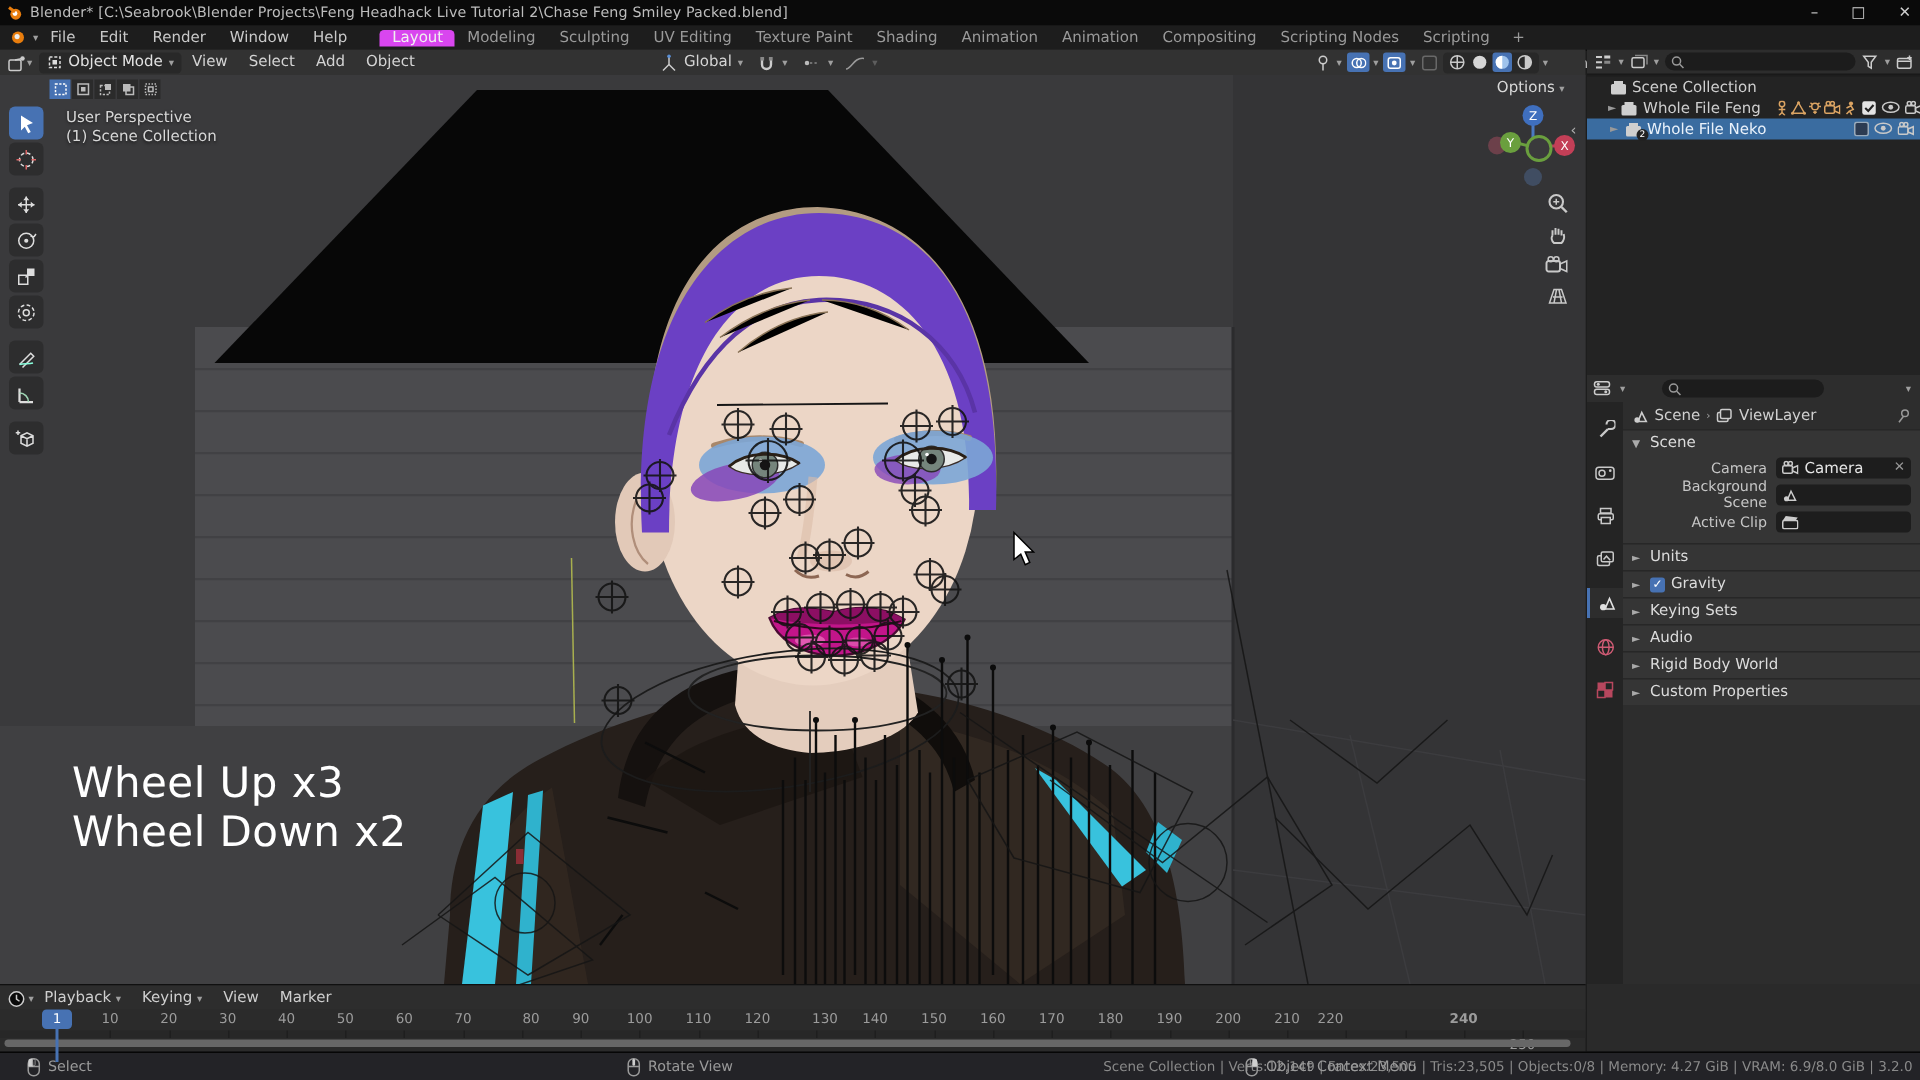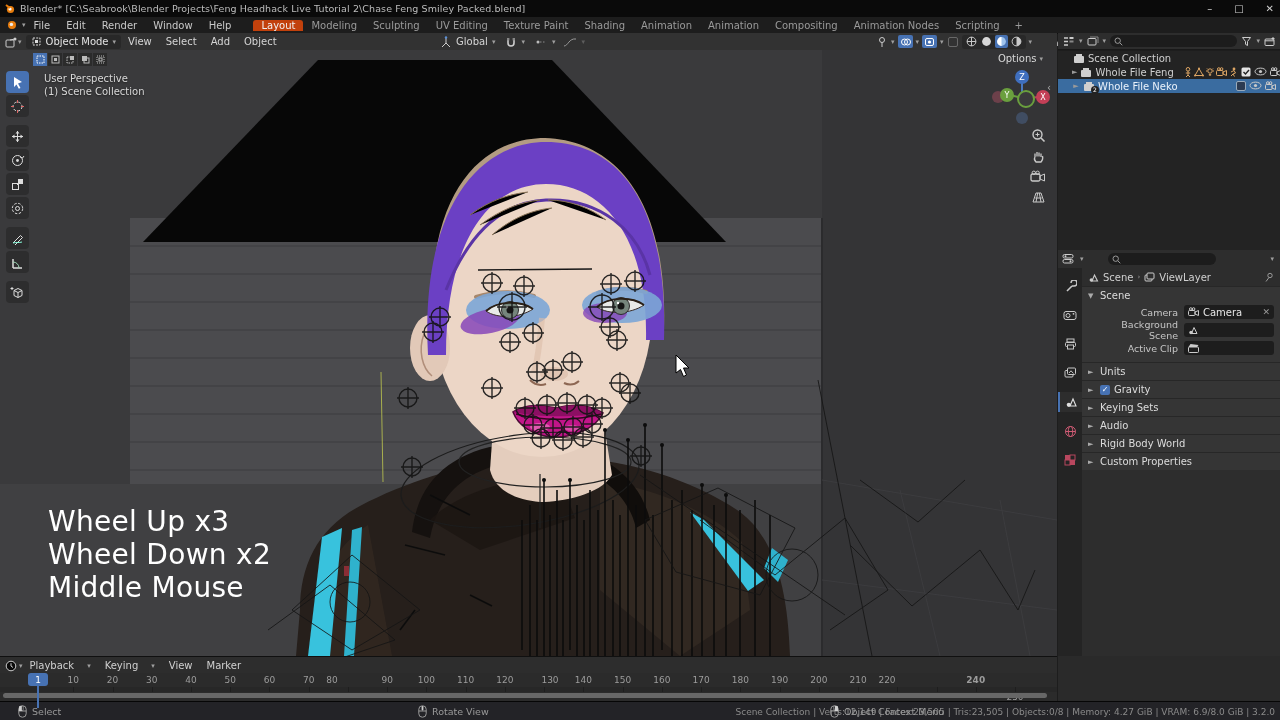--- a/index.html
+++ b/index.html
@@ -12,21 +12,21 @@
   
   #titlebar{left:0;top:0;width:1280px;height:17px;background:#0a0a0a;color:#bdbdbd;font-size:9.5px;display:flex;align-items:center;}
   #tb-title{margin-left:4px;letter-spacing:.1px;}
   #tb-buttons{position:absolute;right:6px;top:0;height:17px;display:flex;gap:22px;align-items:center;color:#cfcfcf;font-size:10px;}
   #tb-buttons span{cursor:default;}
 
   
   #menubar{left:0;top:17px;width:1280px;height:16px;background:#1d1d1d;border-bottom:1px solid #101010;display:flex;align-items:center;color:#c9c9c9;font-size:10px;}
   .mb-item{padding:0 8px;height:100%;display:flex;align-items:center;}
   .ws-tab{padding:0 8px;height:100%;display:flex;align-items:center;color:#9a9a9a;}
-  .ws-tab.active{background:#c2410c;color:#f0f0f0;border-radius:3px 3px 0 0;text-align:center;}
+  .ws-tab.active{background:#d946ef;color:#f0f0f0;border-radius:3px 3px 0 0;text-align:center;}
   #ws-add{color:#9a9a9a;padding:0 7px;}
   .id-field{display:flex;align-items:center;height:14px;font-size:9.5px;color:#d6d6d6;gap:3px;}
   .id-x{color:#777;font-size:9px;}
 
   
   #vp-header{left:0;top:33px;width:1057px;height:17px;background:#323232;border-bottom:1px solid #191919;display:flex;align-items:center;color:#d4d4d4;font-size:10px;}
   .hdr-item{padding:0 7px;}
   #mode-box{background:#282828;border-radius:3px;height:14px;display:flex;align-items:center;gap:4px;padding:0 5px;margin-left:4px;color:#e2e2e2;}
   .chev{font-size:7px;color:#9f9f9f;}
   .hdr-ico{width:14px;height:14px;display:flex;align-items:center;justify-content:center;}
@@ -76,21 +76,21 @@
   .tool-btn.active{background:#4772b3;}
   .tool-gap{height:4px;}
   #hint-text{left:48px;top:455px;color:#fff;font-size:28px;line-height:33px;letter-spacing:.3px;}
   #gizmo{left:990px;top:16px;}
   #vp-navicons{left:1030px;top:78px;display:flex;flex-direction:column;gap:6px;align-items:center;}
   #sidebar-arrow{left:1047px;top:32px;color:#aaa;font-size:10px;}
 
   
   #timeline{left:0;top:656px;width:1057px;height:45px;background:#2b2b2b;border-top:1px solid #101010;}
   #tl-header{height:17px;background:#2d2d2d;display:flex;align-items:center;font-size:10px;color:#cfcfcf;border-bottom:1px solid #222;}
-  .tl-menu{padding:0 7px;display:flex;gap:13px;align-items:center;}
+  .tl-menu{padding:0 7px;display:flex;gap:3px;align-items:center;}
   #ruler{position:absolute;left:0;top:673px;width:1057px;height:14px;background:#2b2b2b;}
   .tick-label{position:absolute;top:2px;transform:translateX(-50%);color:#9c9c9c;font-size:9px;}
   #tickstrip{position:absolute;left:0;top:687px;width:1057px;height:5px;background:#272727;}
   .tickline{position:absolute;top:0;width:1px;height:5px;background:#1e1e1e;}
   #playhead{position:absolute;z-index:3;}
   #playhead .ph-box{position:absolute;left:-10px;top:1px;width:20px;height:13px;background:#4772b3;border-radius:3px;color:#fff;font-size:9px;display:flex;align-items:center;justify-content:center;}
   #playhead .ph-line{position:absolute;left:-1px;top:14px;width:2px;height:22px;background:#4772b3;}
   #tl-scroll{position:absolute;left:3px;top:693px;width:1044px;height:5px;background:#676767;border-radius:3px;}
 
   
@@ -134,21 +134,21 @@
     <div id="mb-workspaces" class="row" style="margin-left:14px">
         <div class="ws-tab active">Layout</div>
         <div class="ws-tab">Modeling</div>
         <div class="ws-tab">Sculpting</div>
         <div class="ws-tab">UV Editing</div>
         <div class="ws-tab">Texture Paint</div>
         <div class="ws-tab">Shading</div>
         <div class="ws-tab">Animation</div>
         <div class="ws-tab">Animation</div>
         <div class="ws-tab">Compositing</div>
-        <div class="ws-tab">Animation Nodes</div>
+        <div class="ws-tab">Scripting Nodes</div>
         <div class="ws-tab">Scripting</div>
       </div>
     <span id="ws-add">+</span>
     <div class="abs id-field" style="left:1015px;top:18px;width:126px">
       <svg width="11" height="11">
           <polygon points="4,9 6.5,3 9.5,9" fill="none" stroke="#ccc" stroke-width="1.1"></polygon>
           <circle cx="3.4" cy="8" r="1.8" fill="#ccc"></circle>
         </svg>
       <span class="chev">▾</span>
       <span>Scene</span>
@@ -918,21 +918,20 @@
           <svg width="15" height="15">
             <path d="M4,5.5 L8,3.5 L12,5.5 L12,10.5 L8,12.5 L4,10.5 Z M4,5.5 L8,7.5 L12,5.5 M8,7.5 V12.5" fill="none" stroke="#ddd"></path>
             <path d="M2,2 v3 M0.5,3.5 h3" stroke="#ddd"></path>
           </svg>
         </span>
     </div>
 
     <div id="hint-text" class="abs">
         <div>Wheel Up x3</div>
         <div>Wheel Down x2</div>
-        <div>Middle Mouse</div>
       </div>
 
     <svg id="gizmo" class="abs" width="64" height="64">
       <path d="M32,32 L32,12" stroke="#4a79c1" stroke-width="2"></path>
       <path d="M32,32 L52,31" stroke="#b8405c" stroke-width="2"></path>
       <path d="M32,32 L20,29" stroke="#6a9f3e" stroke-width="2"></path>
       <circle cx="8" cy="31" r="6" fill="#7a4350" opacity=".8"></circle>
       <circle cx="32" cy="52" r="6" fill="#44546e" opacity=".8"></circle>
       <circle cx="32" cy="11" r="7" fill="#3f6fbf"></circle>
         <text x="32" y="14" font-size="8" fill="#fff" text-anchor="middle">Z</text>
@@ -992,21 +991,21 @@
 
   </div>
   <div id="ruler">
       <span class="tick-label" style="left: 73.3133px;">10</span>
       <span class="tick-label" style="left: 112.55px;">20</span>
       <span class="tick-label" style="left: 151.787px;">30</span>
       <span class="tick-label" style="left: 191.024px;">40</span>
       <span class="tick-label" style="left: 230.261px;">50</span>
       <span class="tick-label" style="left: 269.498px;">60</span>
       <span class="tick-label" style="left: 308.735px;">70</span>
-      <span class="tick-label" style="left: 332px;">80</span>
+      <span class="tick-label" style="left: 354px;">80</span>
       <span class="tick-label" style="left: 387.209px;">90</span>
       <span class="tick-label" style="left: 426.446px;">100</span>
       <span class="tick-label" style="left: 465.683px;">110</span>
       <span class="tick-label" style="left: 504.92px;">120</span>
       <span class="tick-label" style="left: 550px;">130</span>
       <span class="tick-label" style="left: 583.394px;">140</span>
       <span class="tick-label" style="left: 622.631px;">150</span>
       <span class="tick-label" style="left: 661.867px;">160</span>
       <span class="tick-label" style="left: 701.104px;">170</span>
       <span class="tick-label" style="left: 740.341px;">180</span>

